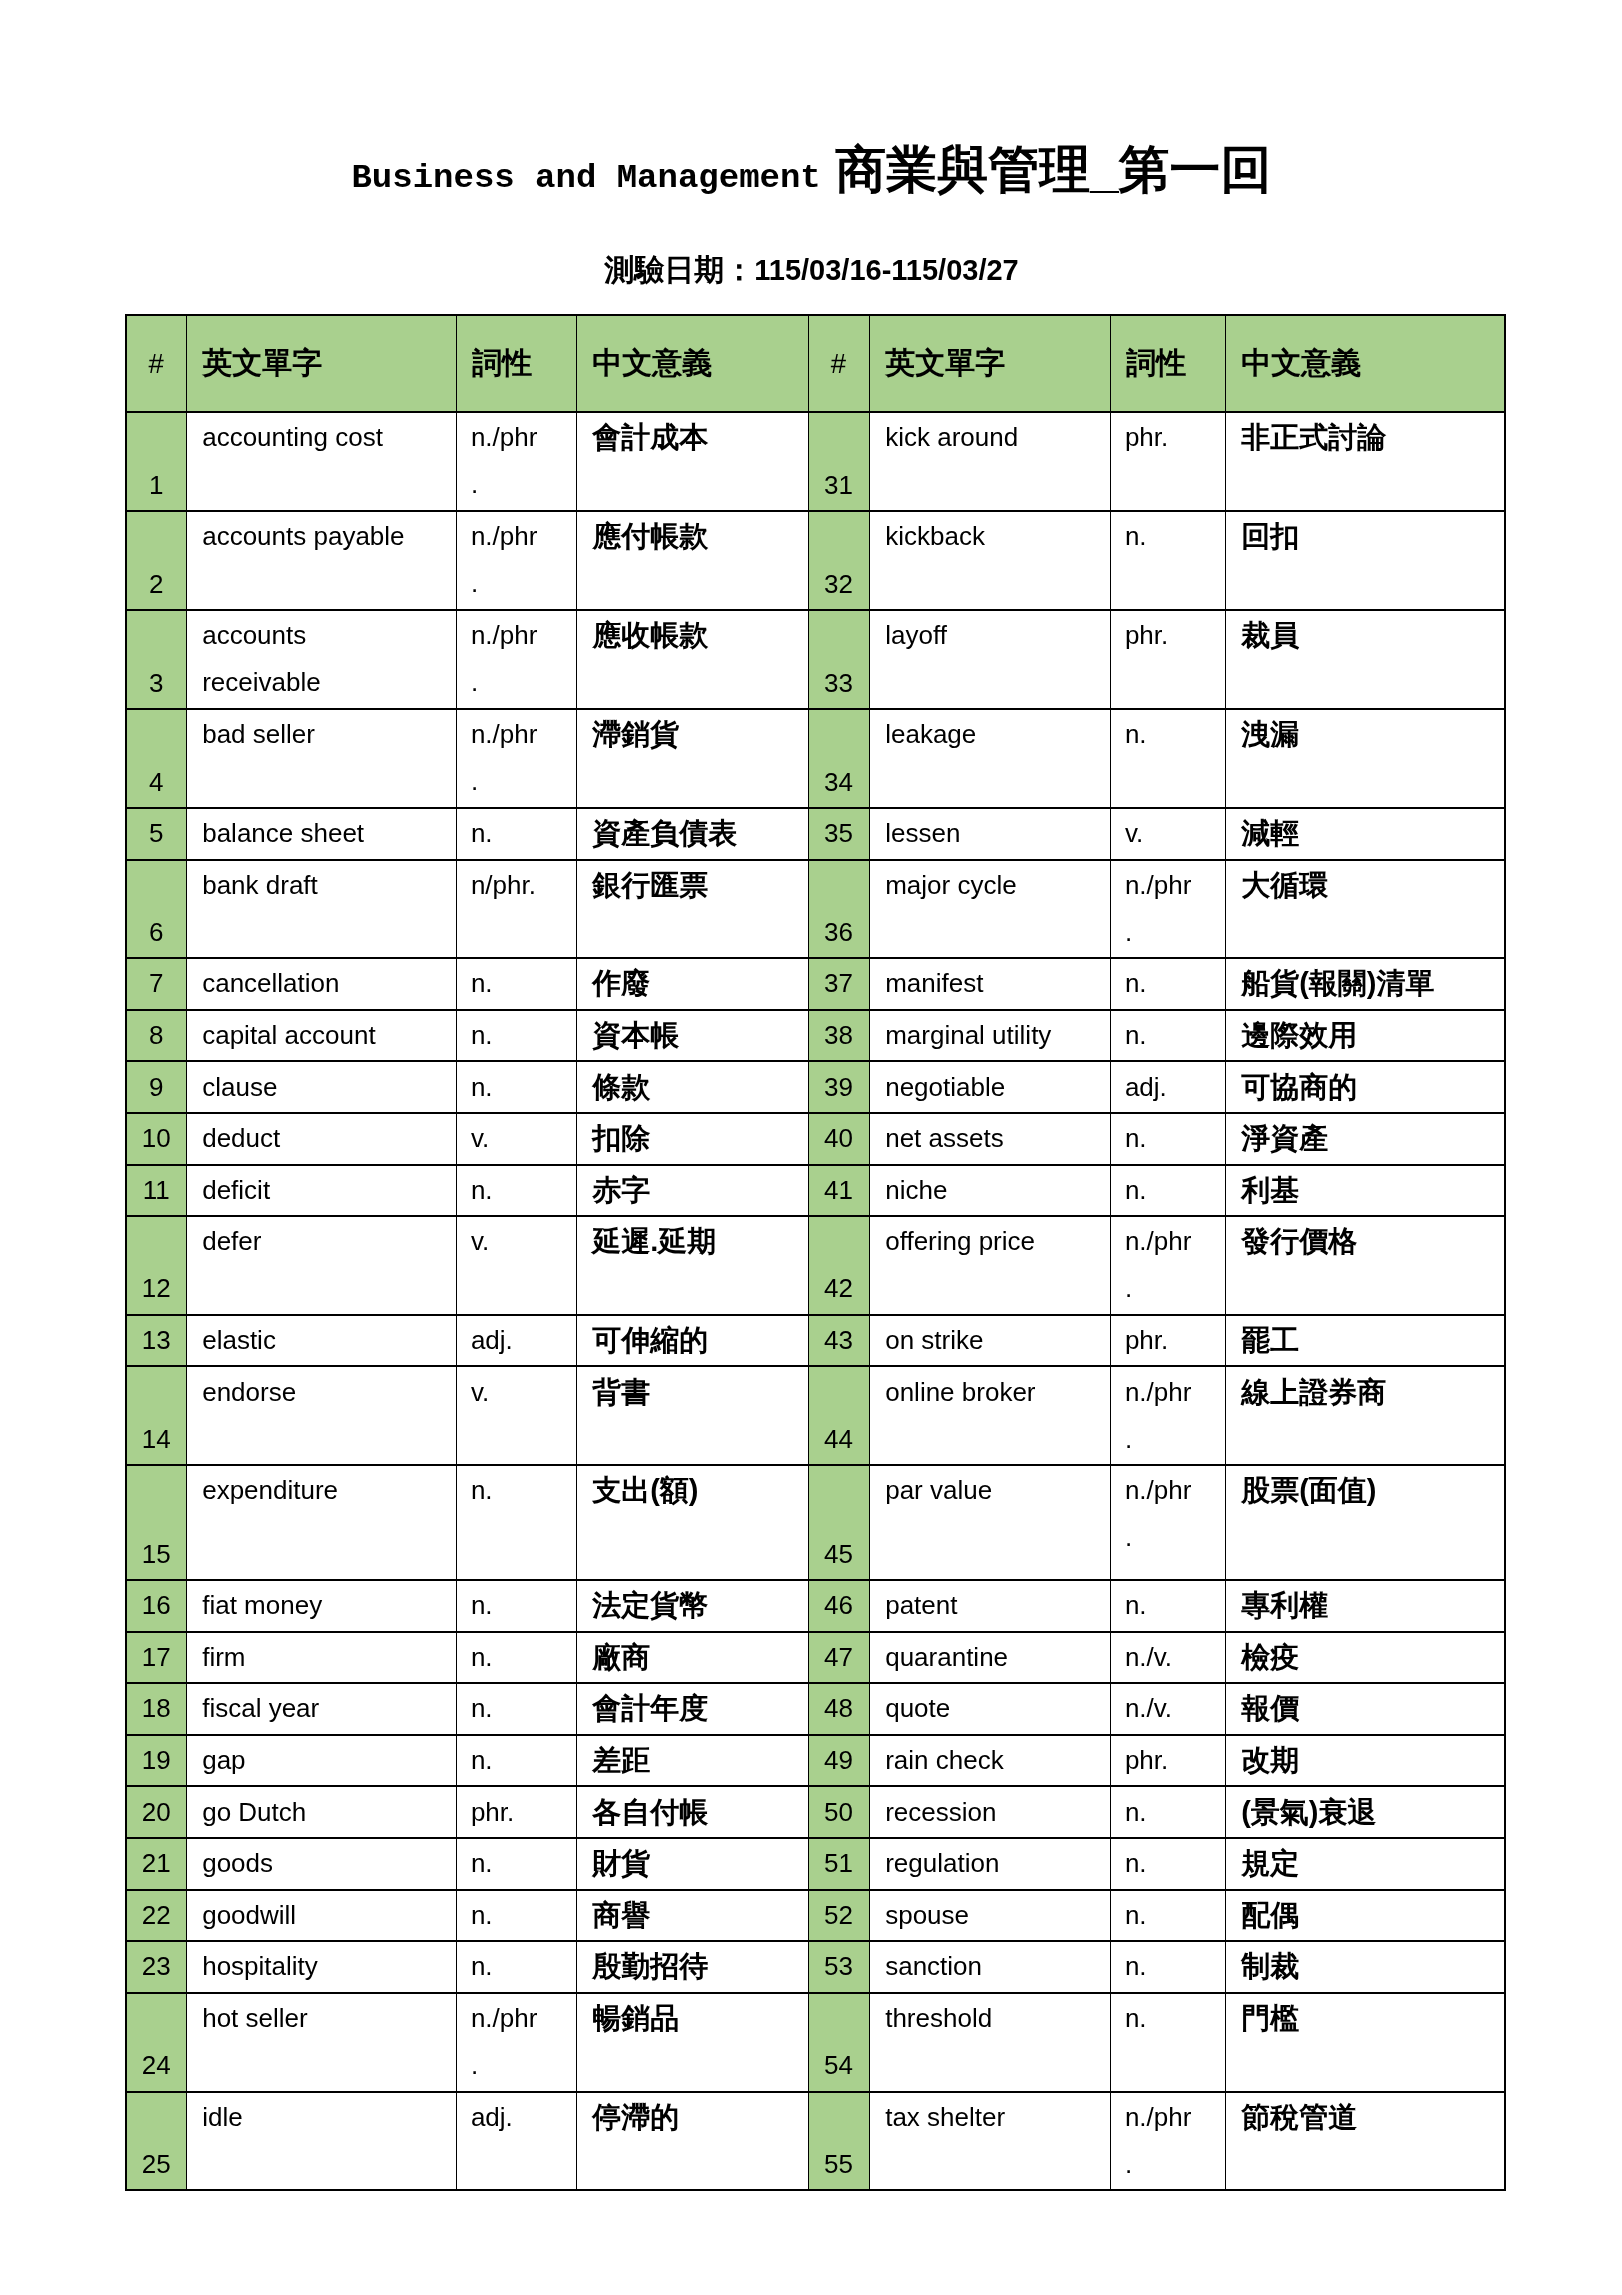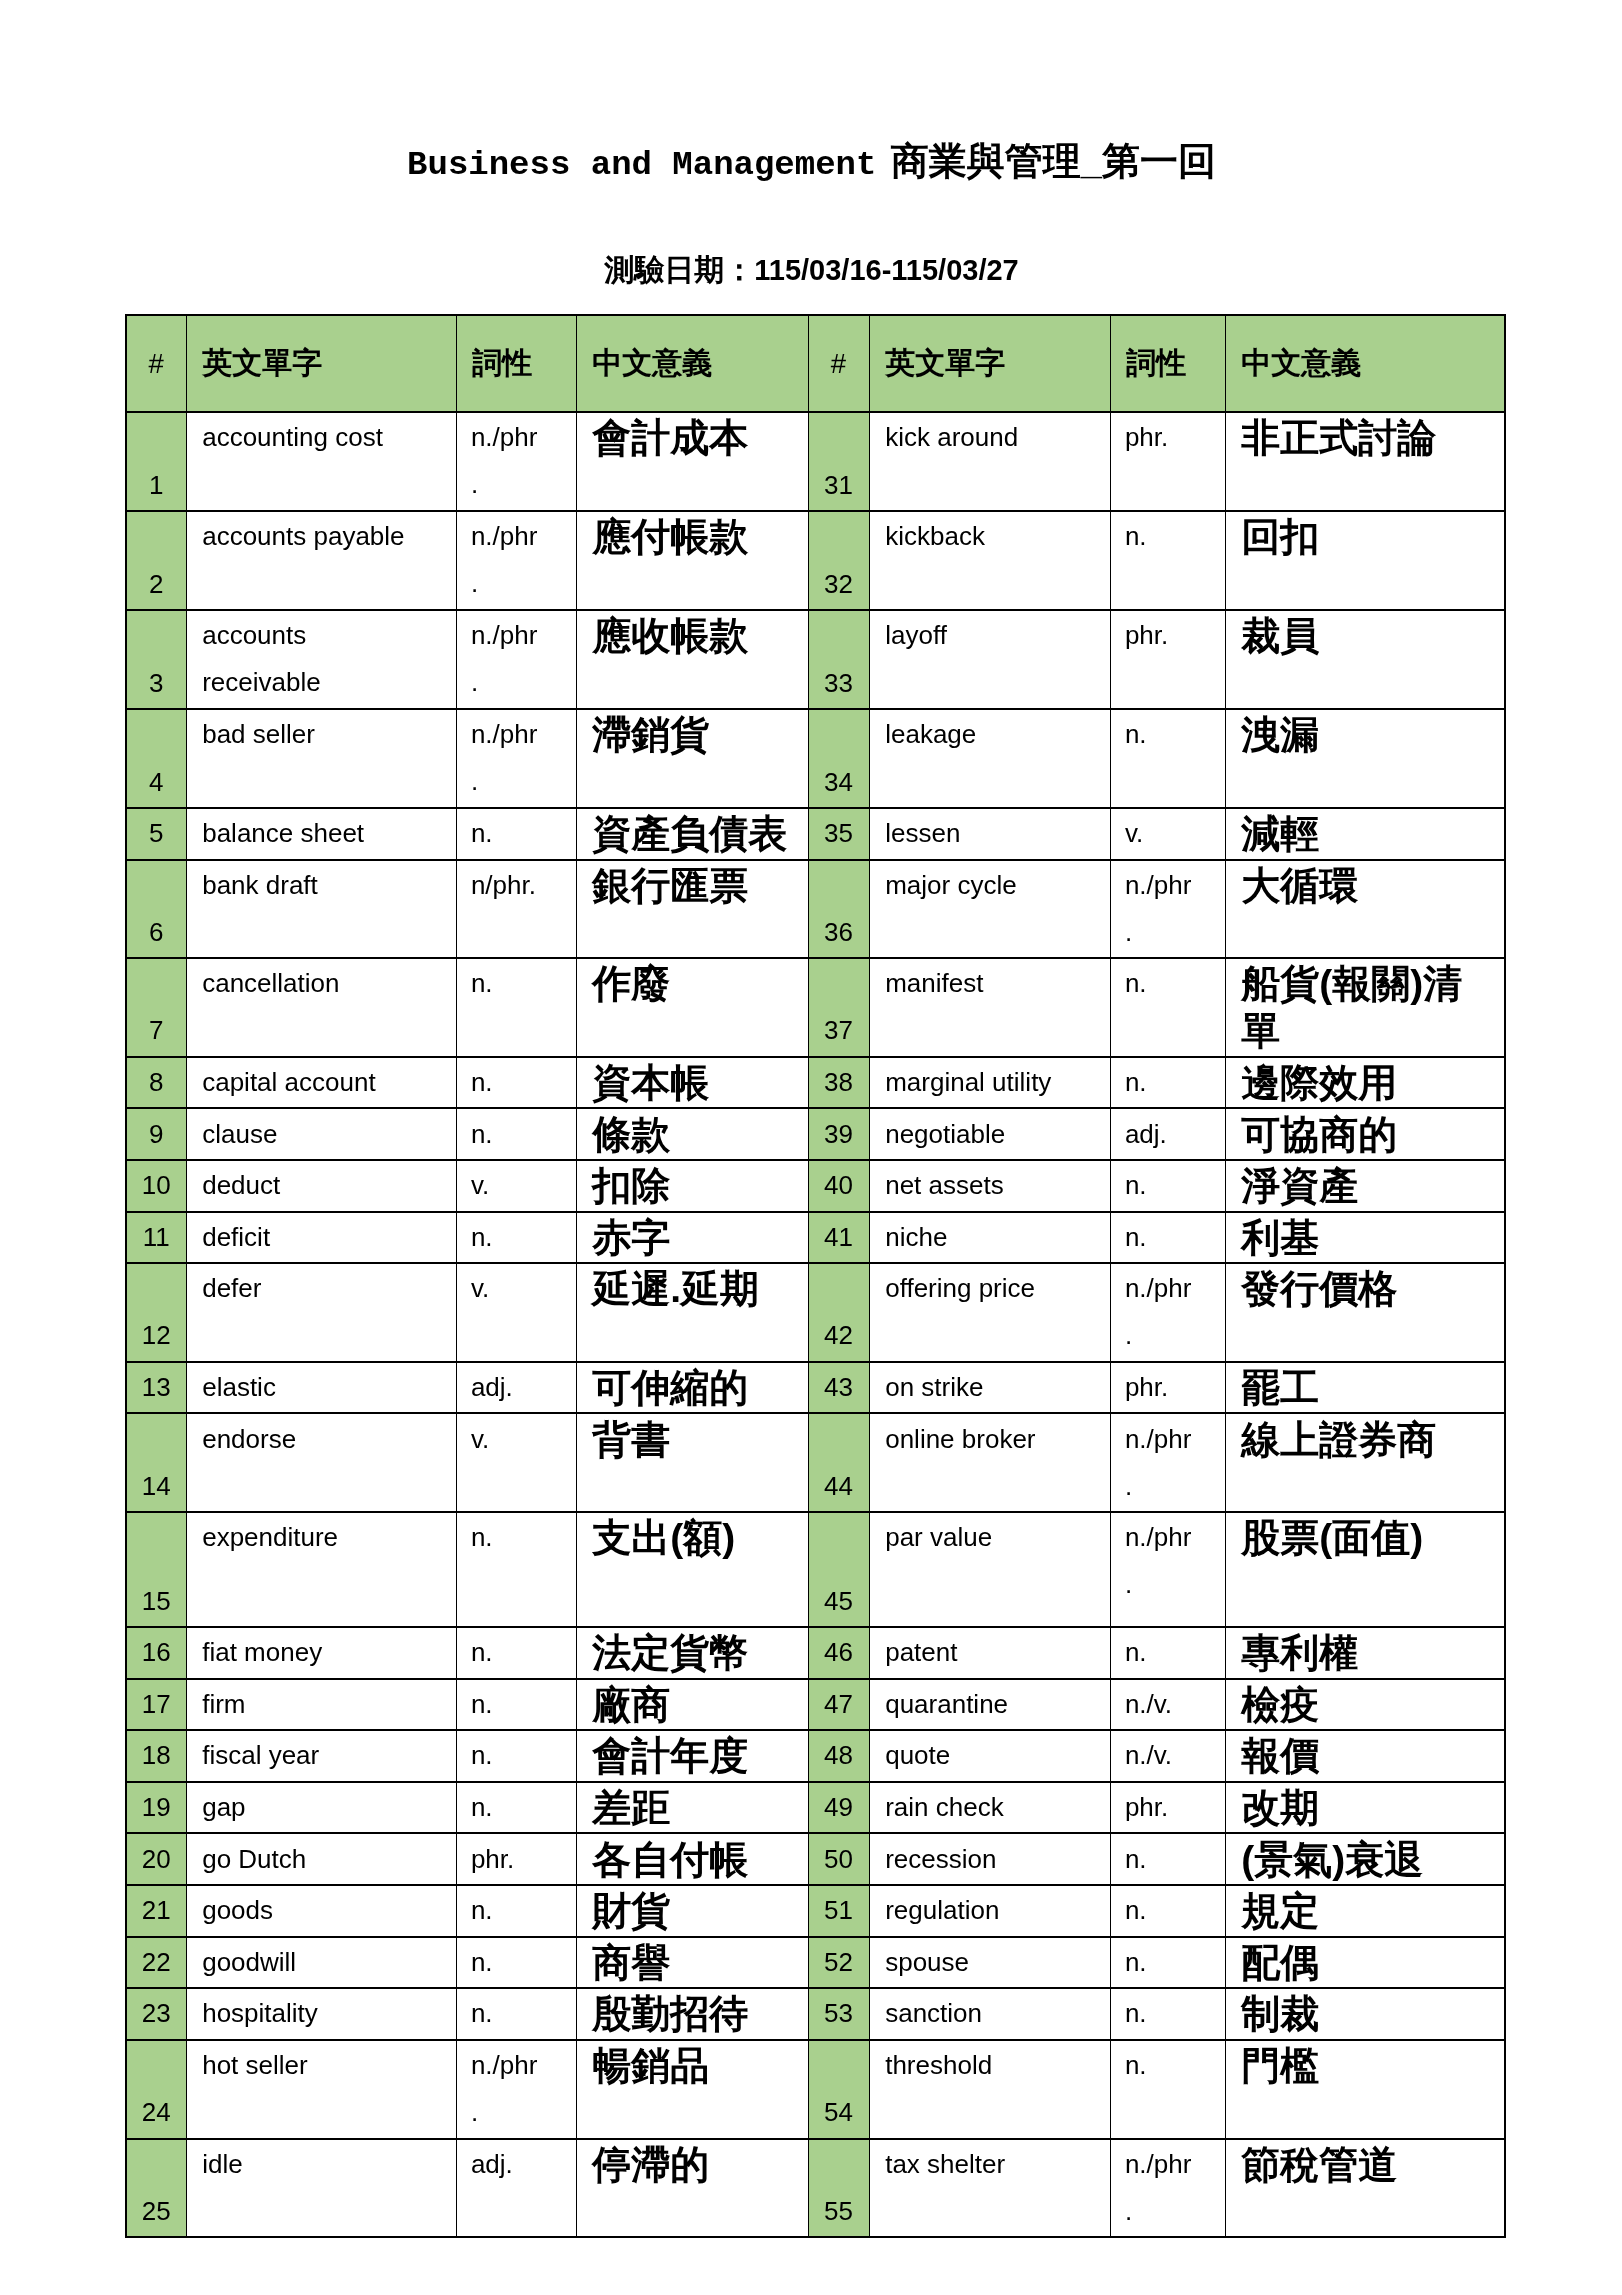--- a/index.html
+++ b/index.html
@@ -10,21 +10,21 @@
     background:#ffffff;
     font-family:"Liberation Sans","DejaVu Sans",sans-serif;
     color:#000;
     overflow:hidden;
   }
   .title-block {
     position:absolute; top:136px; left:0; width:100%;
     text-align:center; white-space:nowrap;
   }
   .title-en { font-size:34px; font-weight:700; letter-spacing:0px;font-family:Liberation Mono, monospace; }
-  .title-zh { font-size:38px; font-weight:700; margin-left:14.4px;margin-top:8px; }
+  .title-zh { font-size:51px; font-weight:700; margin-left:14.4px;margin-top:8px; }
   .subtitle {
     position:absolute; top:250px; left:0; width:100%;
     text-align:center; white-space:nowrap;
   }
   .subtitle-label { font-size:30px; font-weight:700; }
   .subtitle-value { font-size:29px; font-weight:700; }
   table.vocab {
     position:absolute; left:125px; top:314px;
     width:1381px;
     border-collapse:collapse;
@@ -54,21 +54,21 @@
   }
   td.word {
     font-size:26px; padding:1.3px 15.7px;
     white-space:pre-line;
   }
   td.pos {
     font-size:26px; padding:1.3px 14.4px;
     white-space:pre-line;
   }
   td.meaning {
-    font-size:39px; font-weight:600; padding:1.3px 15.7px;
+    font-size:29px; font-weight:600; padding:1.3px 15.7px;
     white-space:pre-line;
   }
 </style>
 </head>
 <body>
 
 <div class="page">
 
   <div class="title-block">
     <span class="title-en">Business and Management</span><span class="title-zh">商業與管理_第一回</span>

